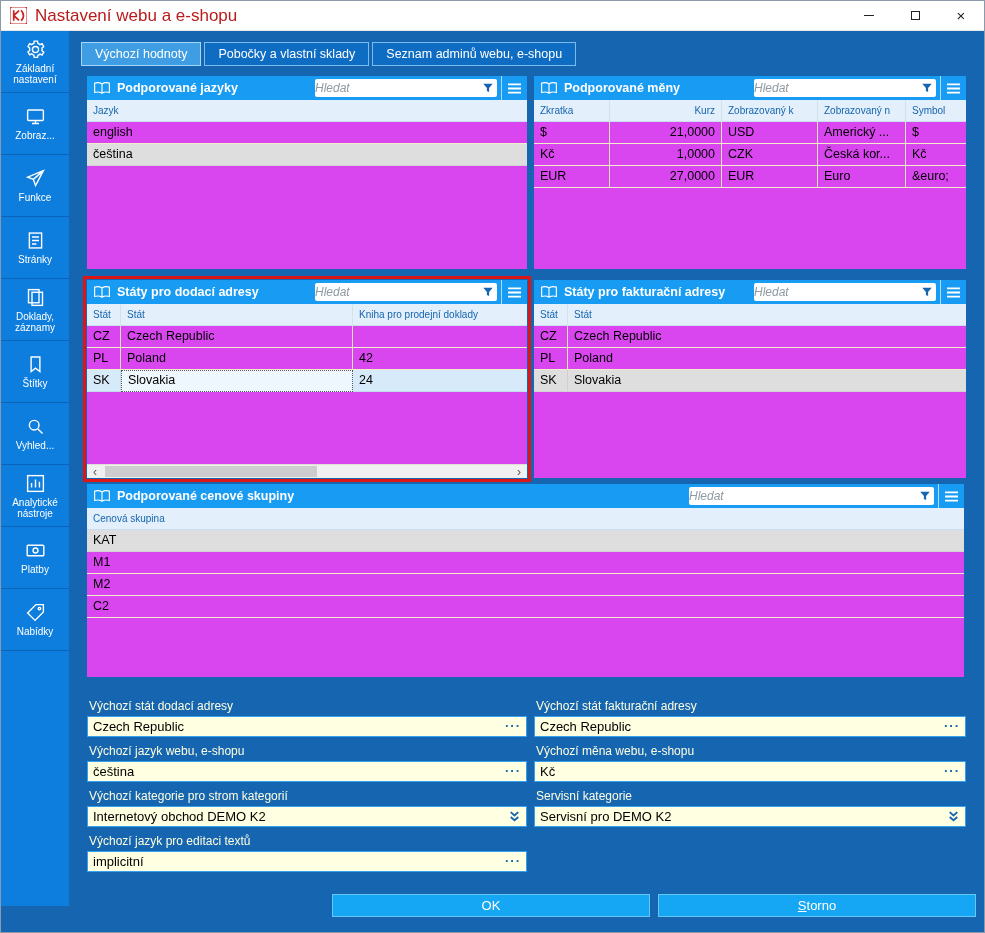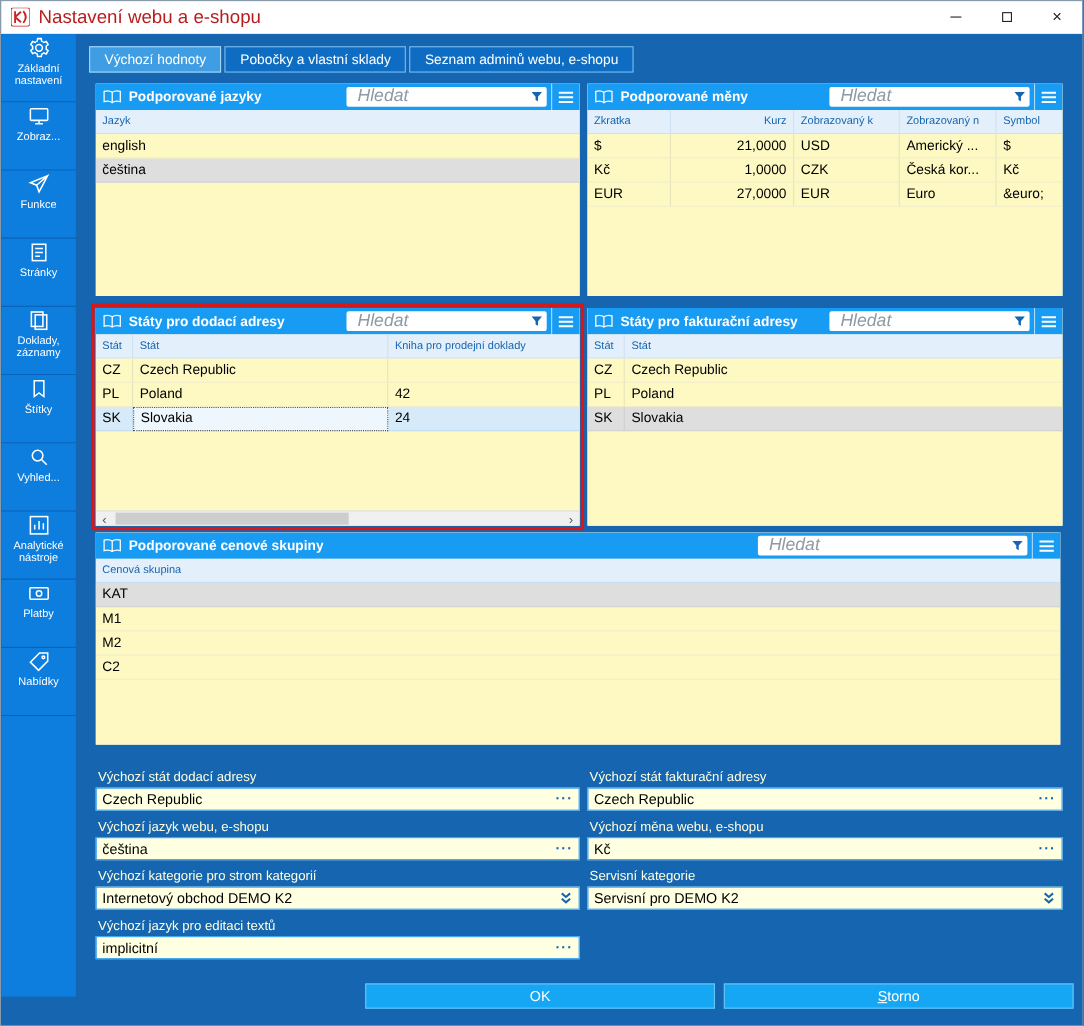--- a/index.html
+++ b/index.html
@@ -13,21 +13,21 @@
   .app-icon { width:17px; height:17px; margin-right:8px; flex:none; display:flex; }
   .wtitle { font-size:17px; color:#b91c1c; white-space:nowrap; }
   .win-controls { margin-left:auto; display:flex; height:100%; }
   .wc { width:46px; display:flex; align-items:center; justify-content:center; color:#222; font-size:15px; cursor:pointer; }
   .wc-min i { display:block; width:10px; border-top:1px solid #222; }
   .wc-max i { display:block; width:9px; height:9px; border:1px solid #222; }
 
   
   .wbody { flex:1; display:flex; overflow:hidden; background:#1565b0; }
   .sidebar { width:68px; flex:none; background:#0d7dde; height:calc(100% - 26px); }
-  .side-item { height:62px; display:flex; flex-direction:column; align-items:center; gap:3px; color:#fff; font-size:10px; line-height:11px; text-align:center; border-bottom:1px solid rgba(0,25,70,.25); padding:2px; cursor:pointer; }
+  .side-item { height:62px; display:flex; flex-direction:column; align-items:center; justify-content:center; gap:3px; color:#fff; font-size:10px; line-height:11px; text-align:center; border-bottom:1px solid rgba(0,25,70,.25); padding:2px; cursor:pointer; }
   .side-item svg { width:21px; height:21px; flex:none; }
 
   .main { flex:1; display:flex; flex-direction:column; padding:0 20px 0 18px; overflow:hidden;border-radius:18px; }
 
   
   .tabs { display:flex; gap:3px; margin-top:11px; height:24px; flex:none; margin-left:-6px; }
   .tab { padding:0 13px; line-height:22px; font-size:12.5px; color:#fff; background:#0e6dc2; border:1px solid #79bdf0; white-space:nowrap; cursor:pointer; }
   .tab.active { background:#3f9de4; border-color:#a5d6fa; }
 
   
@@ -40,32 +40,32 @@
   .panel { background:#ffffe1; display:flex; flex-direction:column; overflow:hidden; height:100%; }
   .h1 { height:193px; }
   .h2 { height:198px; }
   .phead { height:24px; flex:none; background:#189bf2; display:flex; align-items:center; padding-left:6px; }
   .picon { display:flex; margin-right:6px; flex:none; }
   .picon svg { width:18px; height:14px; }
   .ptitle { color:#fff; font-weight:bold; font-size:12.5px; white-space:nowrap; overflow:hidden; }
   .flexsp { flex:1; min-width:8px; }
   .searchbox { width:182px; height:18px; background:#fff; border-radius:2px; display:flex; align-items:center; margin-right:4px; flex:none; }
   .searchbox.wide { width:245px; }
-  .search { flex:1; min-width:0; border:0; outline:0; background:transparent; font-family:inherit; font-size:16px; font-style:italic; padding:0 10px; color:#333; }
+  .search { flex:1; min-width:0; border:0; outline:0; background:transparent; font-family:inherit; font-size:12px; font-style:italic; padding:0 0; color:#333; }
   .search::placeholder { color:#8e9aa4; font-style:italic; }
   .funnel { display:flex; margin-right:3px; cursor:pointer; }
   .funnel svg { width:12px; height:12px; }
   .burger { width:26px; height:24px; display:flex; align-items:center; justify-content:center; border-left:1px solid rgba(255,255,255,.65); flex:none; cursor:pointer; }
   .burger svg { width:15px; height:13px; }
 
   
   .thead { display:grid; height:22px; flex:none; background:#e3effa; border-bottom:1px solid #c9def0; }
   .th { font-size:10px; color:#1565b0; line-height:21px; padding:0 6px; white-space:nowrap; overflow:hidden; border-right:1px solid #cfe2f2; }
   .th:last-child { border-right:0; }
-  .tbody { flex:1; overflow:hidden; background:#fef9c3; }
+  .tbody { flex:1; overflow:hidden; background:#d946ef; }
   .tr { display:grid; height:22px; cursor:default; }
   .td { font-size:12.5px; color:#000; line-height:21px; padding:0 6px; white-space:nowrap; overflow:hidden; border-right:1px solid #e7e3bd; border-bottom:1px solid #f1edcb; }
   .td:last-child { border-right:0; }
   .sel-gray { background:#dedede; }
   .sel-gray .td { border-bottom-color:#d2d2d2; border-right-color:#d0d0d0; }
   .sel-blue { background:#d6eaf9; }
   .sel-blue .td { border-bottom-color:#c2ddf0; border-right-color:#c2ddf0; }
   .num { text-align:right; padding-right:6px; }
   .edit-cell { background:#eef7fd; border:1px dotted #555 !important; line-height:19px; }
 

